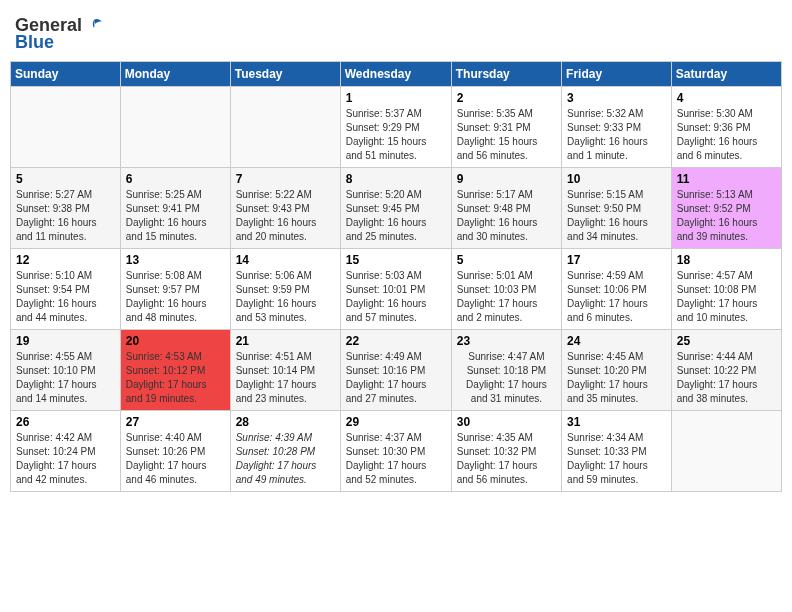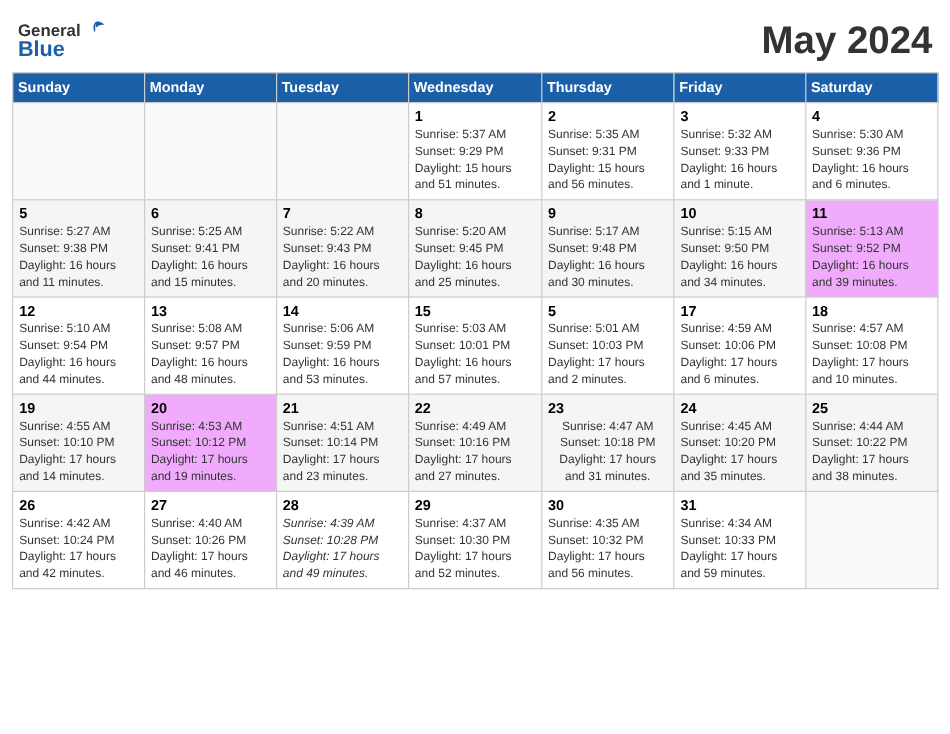--- a/index.html
+++ b/index.html
@@ -81,30 +81,29 @@
     .empty-cell {
       background: #f9f9f9 !important;
     }
   </style>
 </head>
 <body>
 
 <div class="header">
   <div class="logo">
     <div class="logo-row">
-      <span style="font-size:14px; font-weight:bold; color:#333;">General</span>
+      <span style="font-size:18px; font-weight:bold; color:#333;">General</span>
       <svg width="20" height="20" viewBox="0 0 20 20">
         <path d="M10 4 C12 2, 16 3, 18 6 C16 5, 13 6, 11 8 Z" fill="#1a5fa8"></path>
         <path d="M10 4 C10 7, 11 10, 10 12 C9 10, 8 7, 10 4 Z" fill="#1a5fa8"></path>
       </svg>
     </div>
     <span style="font-size:18px; font-weight:bold; color:#1a5fa8; margin-top:-4px;">Blue</span>
   </div>
   <div class="title-area">
-    <div class="month-title">May 2024</div>
   </div>
 </div>
 
 <table class="calendar">
   <thead>
     <tr>
     <th>Sunday</th>
         <th>Monday</th>
         <th>Tuesday</th>
         <th>Wednesday</th>
@@ -250,21 +249,21 @@
         </td>
       </tr>
       <tr style="background: rgb(245, 245, 245);">
         <td style="background: rgb(245, 245, 245);">
           <span class="day-number">19</span>
           <div class="day-info" style="white-space: pre-line;">Sunrise: 4:55 AM
 Sunset: 10:10 PM
 Daylight: 17 hours
 and 14 minutes.</div>
         </td>
-        <td style="background: #f0abfc;">
+        <td style="background: #ef4444;">
           <span class="day-number">20</span>
           <div class="day-info" style="white-space: pre-line;">Sunrise: 4:53 AM
 Sunset: 10:12 PM
 Daylight: 17 hours
 and 19 minutes.</div>
         </td>
         <td style="background: rgb(245, 245, 245);">
           <span class="day-number">21</span>
           <div class="day-info" style="white-space: pre-line;">Sunrise: 4:51 AM
 Sunset: 10:14 PM

